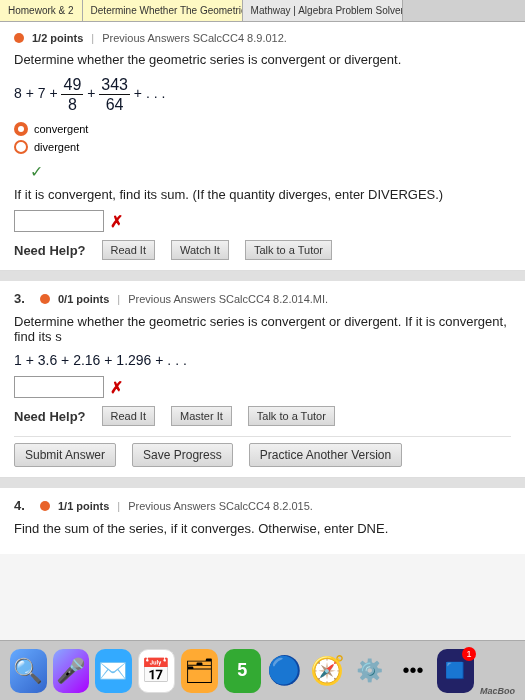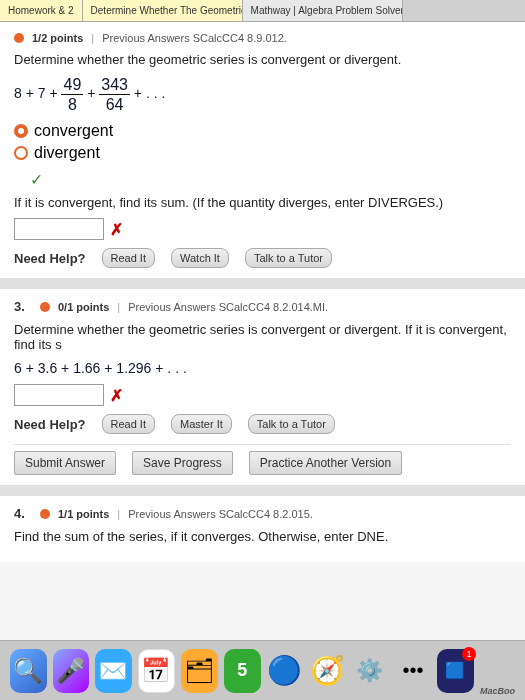--- a/index.html
+++ b/index.html
@@ -115,21 +115,21 @@
 
     .radio-group {
       margin: 8px 0;
     }
 
     .radio-item {
       display: flex;
       align-items: center;
       gap: 6px;
       margin-bottom: 4px;
-      font-size: 16px;
+      font-size: 11px;
     }
 
     .radio-circle {
       width: 14px;
       height: 14px;
       border-radius: 50%;
       border: 2px solid #e8632a;
       display: flex;
       align-items: center;
       justify-content: center;
@@ -187,21 +187,21 @@
       color: #333;
     }
 
     .help-btn {
       padding: 3px 8px;
       font-size: 11px;
       border: 1px solid #aaa;
       background: linear-gradient(to bottom, #f0f0f0, #d8d8d8);
       cursor: pointer;
       color: #333;
-      border-radius: 8px;
+      border-radius: 0;
     }
 
     .divider-space {
       height: 10px;
       background: #e0e0e0;
     }
 
     .problem-num-col {
       font-weight: bold;
       font-size: 13px;
@@ -367,21 +367,21 @@
     <div class="problem-header">
       <span class="problem-num-col">3.</span>
       <span class="orange-dot"></span>
       <span class="points-text">0/1 points</span>
       <span class="separator">|</span>
       <span class="prev-answers">Previous Answers SCalcCC4 8.2.014.MI.</span>
     </div>
 
     <div class="problem-body">Determine whether the geometric series is convergent or divergent. If it is convergent, find its s</div>
 
-    <div class="math-display">6 + 3.6 + 1.66 + 1.296 + . . .</div>
+    <div class="math-display">1 + 3.6 + 2.16 + 1.296 + . . .</div>
 
     <div class="input-row">
       <input class="answer-input" type="text" value="" style="">
       <span class="x-mark">✗</span>
     </div>
 
     <div class="need-help-row">
       <span class="need-help-label">Need Help?</span>
       <button class="help-btn">Read It</button>
       <button class="help-btn">Master It</button>

